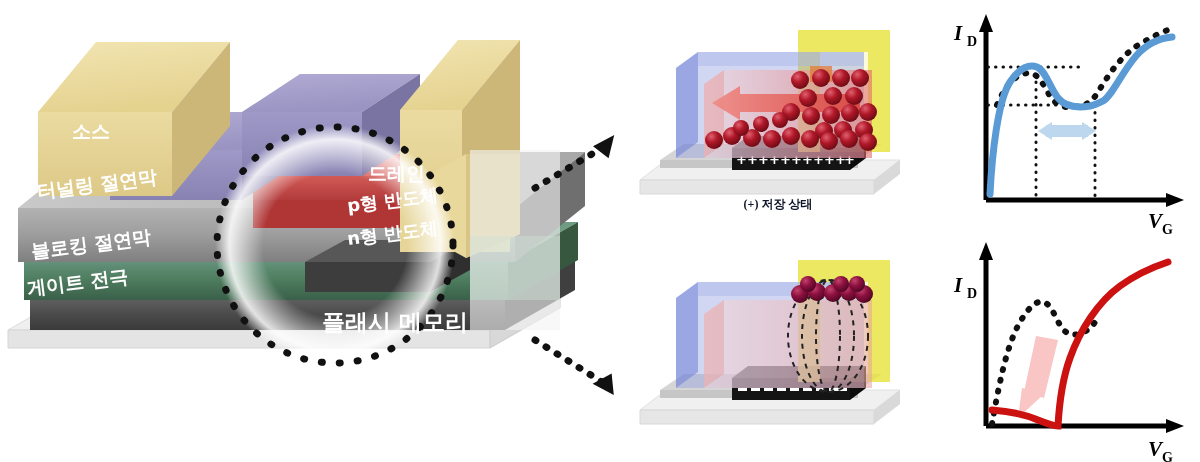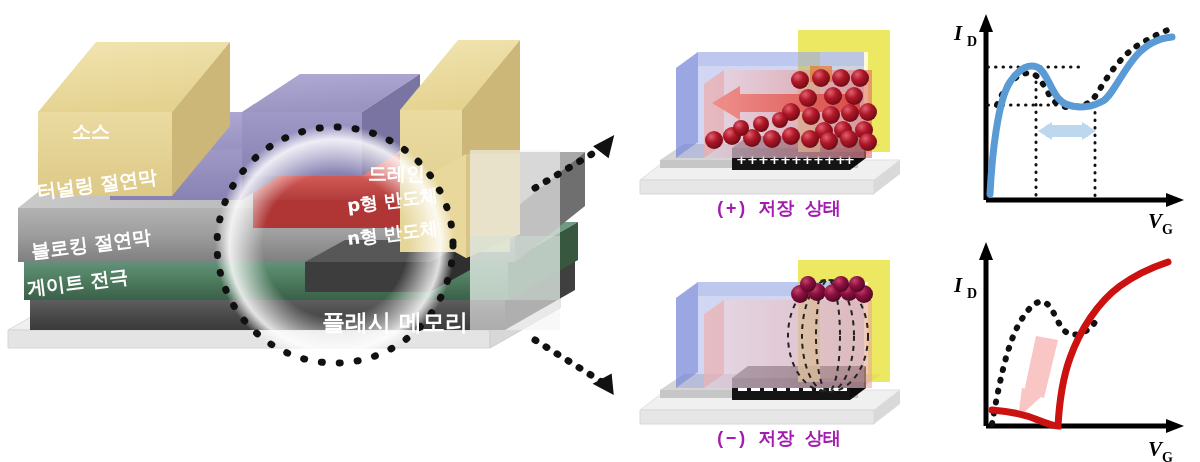--- a/index.html
+++ b/index.html
@@ -13,24 +13,24 @@
 
   .kr-label{
     font-family:"DejaVu Sans","Liberation Sans",sans-serif;
     font-weight:bold;
     fill:#ffffff;
     paint-order:stroke;
   }
 
   .cap{
     position:absolute;
-    font-family:Liberation Mono, monospace;
+    font-family:Liberation Serif, serif;
     font-weight:bold;
-    font-size:18px;
-    color:#a21caf;
+    font-size:12px;
+    color:#0f172a;
     white-space:nowrap;
     text-align:center;
   }
 
   .axlab{
     font-family:"Liberation Serif",serif;
     font-style:italic;
     font-weight:bold;
     font-size:21px;
     fill:#000;
@@ -378,21 +378,20 @@
         <circle cx="172" cy="56" r="9" fill="url(#ball2)"></circle>
         <circle cx="189" cy="54" r="9" fill="url(#ball2)"></circle>
         <circle cx="205" cy="55" r="9" fill="url(#ball2)"></circle>
         <circle cx="221" cy="54" r="9" fill="url(#ball2)"></circle>
         <circle cx="236" cy="56" r="9" fill="url(#ball2)"></circle>
         <circle cx="180" cy="46" r="8" fill="url(#ball2)"></circle>
         <circle cx="213" cy="46" r="8" fill="url(#ball2)"></circle>
         <circle cx="229" cy="46" r="8" fill="url(#ball2)"></circle>
       </g>
     </svg>
-    <div class="cap" style="left:0;top:188px;width:300px;">(−) 저장 상태</div>
   </div>
 
   <div class="panel" style="left:940px;top:4px;width:260px;height:228px;">
     <svg width="260" height="228" viewBox="0 0 260 228">
 
       <g>
         <line x1="46" y1="196" x2="46" y2="22" stroke="#000" stroke-width="5"></line>
         <polygon points="46,10 39,28 53,28" fill="#000"></polygon>
         <line x1="46" y1="196" x2="232" y2="196" stroke="#000" stroke-width="5"></line>
         <polygon points="244,196 226,189 226,203" fill="#000"></polygon>

